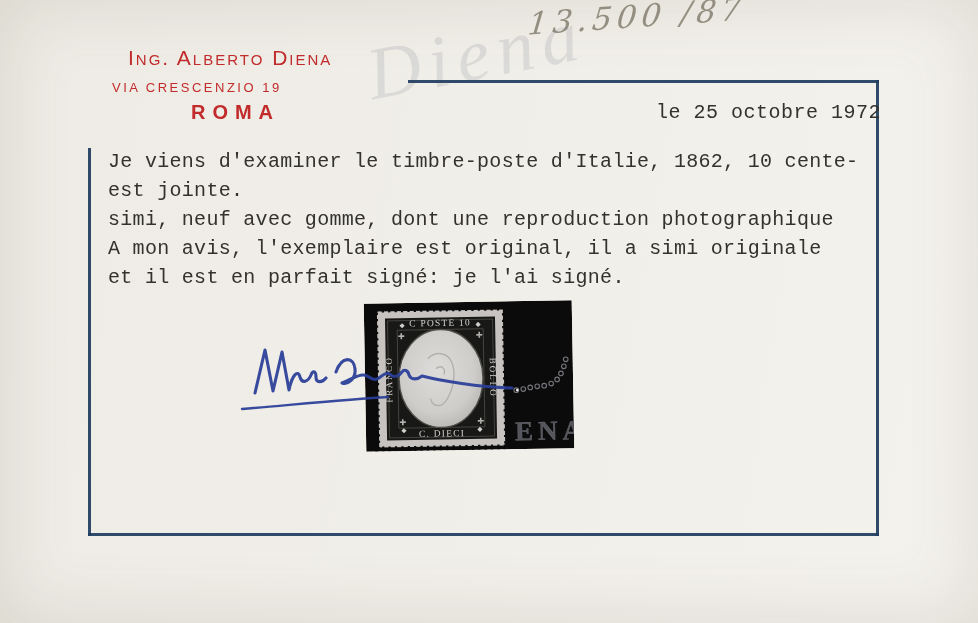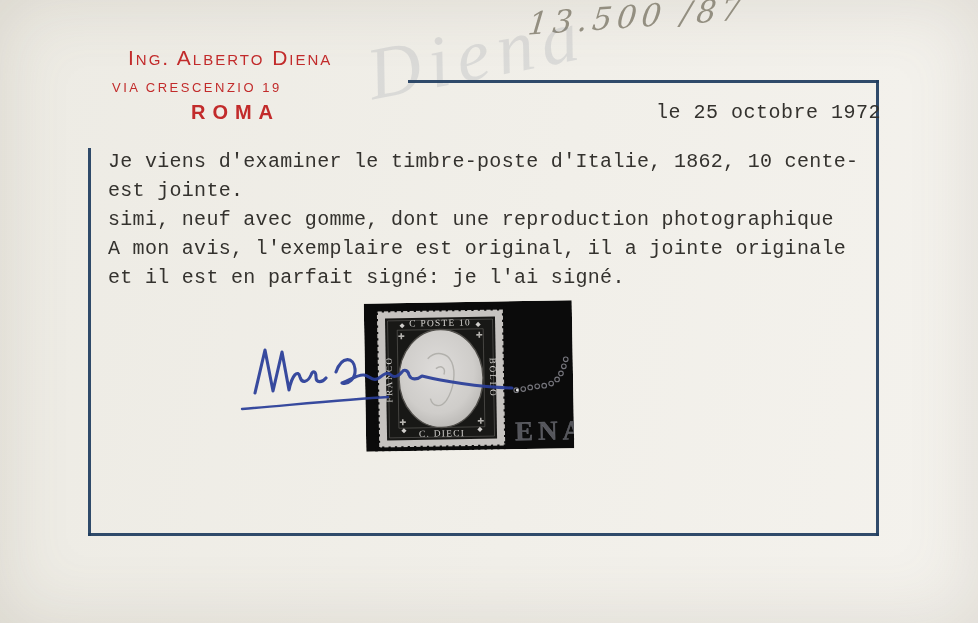--- a/index.html
+++ b/index.html
@@ -65,21 +65,21 @@
     <div class="lh-address">VIA CRESCENZIO 19</div>
     <div class="lh-city">ROMA</div>
   </div>
 
   <div class="date typewriter">le 25 octobre 1972</div>
 
   <div class="body-text typewriter">
     <div>Je viens d'examiner le timbre-poste d'Italie, 1862, 10 cente-</div>
     <div>est jointe.</div>
     <div>simi, neuf avec gomme, dont une reproduction photographique</div>
-    <div>A mon avis, l'exemplaire est original, il a jointe originale</div>
+    <div>A mon avis, l'exemplaire est original, il a simi originale</div>
     <div>et il est en parfait signé: je l'ai signé.</div>
   </div>
 
   <div class="photo">
     <svg width="208" height="148" viewBox="0 0 208 148">
       <defs>
         <radialGradient id="og" cx="46%" cy="42%" r="70%">
           <stop offset="0%" stop-color="#dedcda"></stop>
           <stop offset="62%" stop-color="#cfcdca"></stop>
           <stop offset="100%" stop-color="#aeaca9"></stop>

